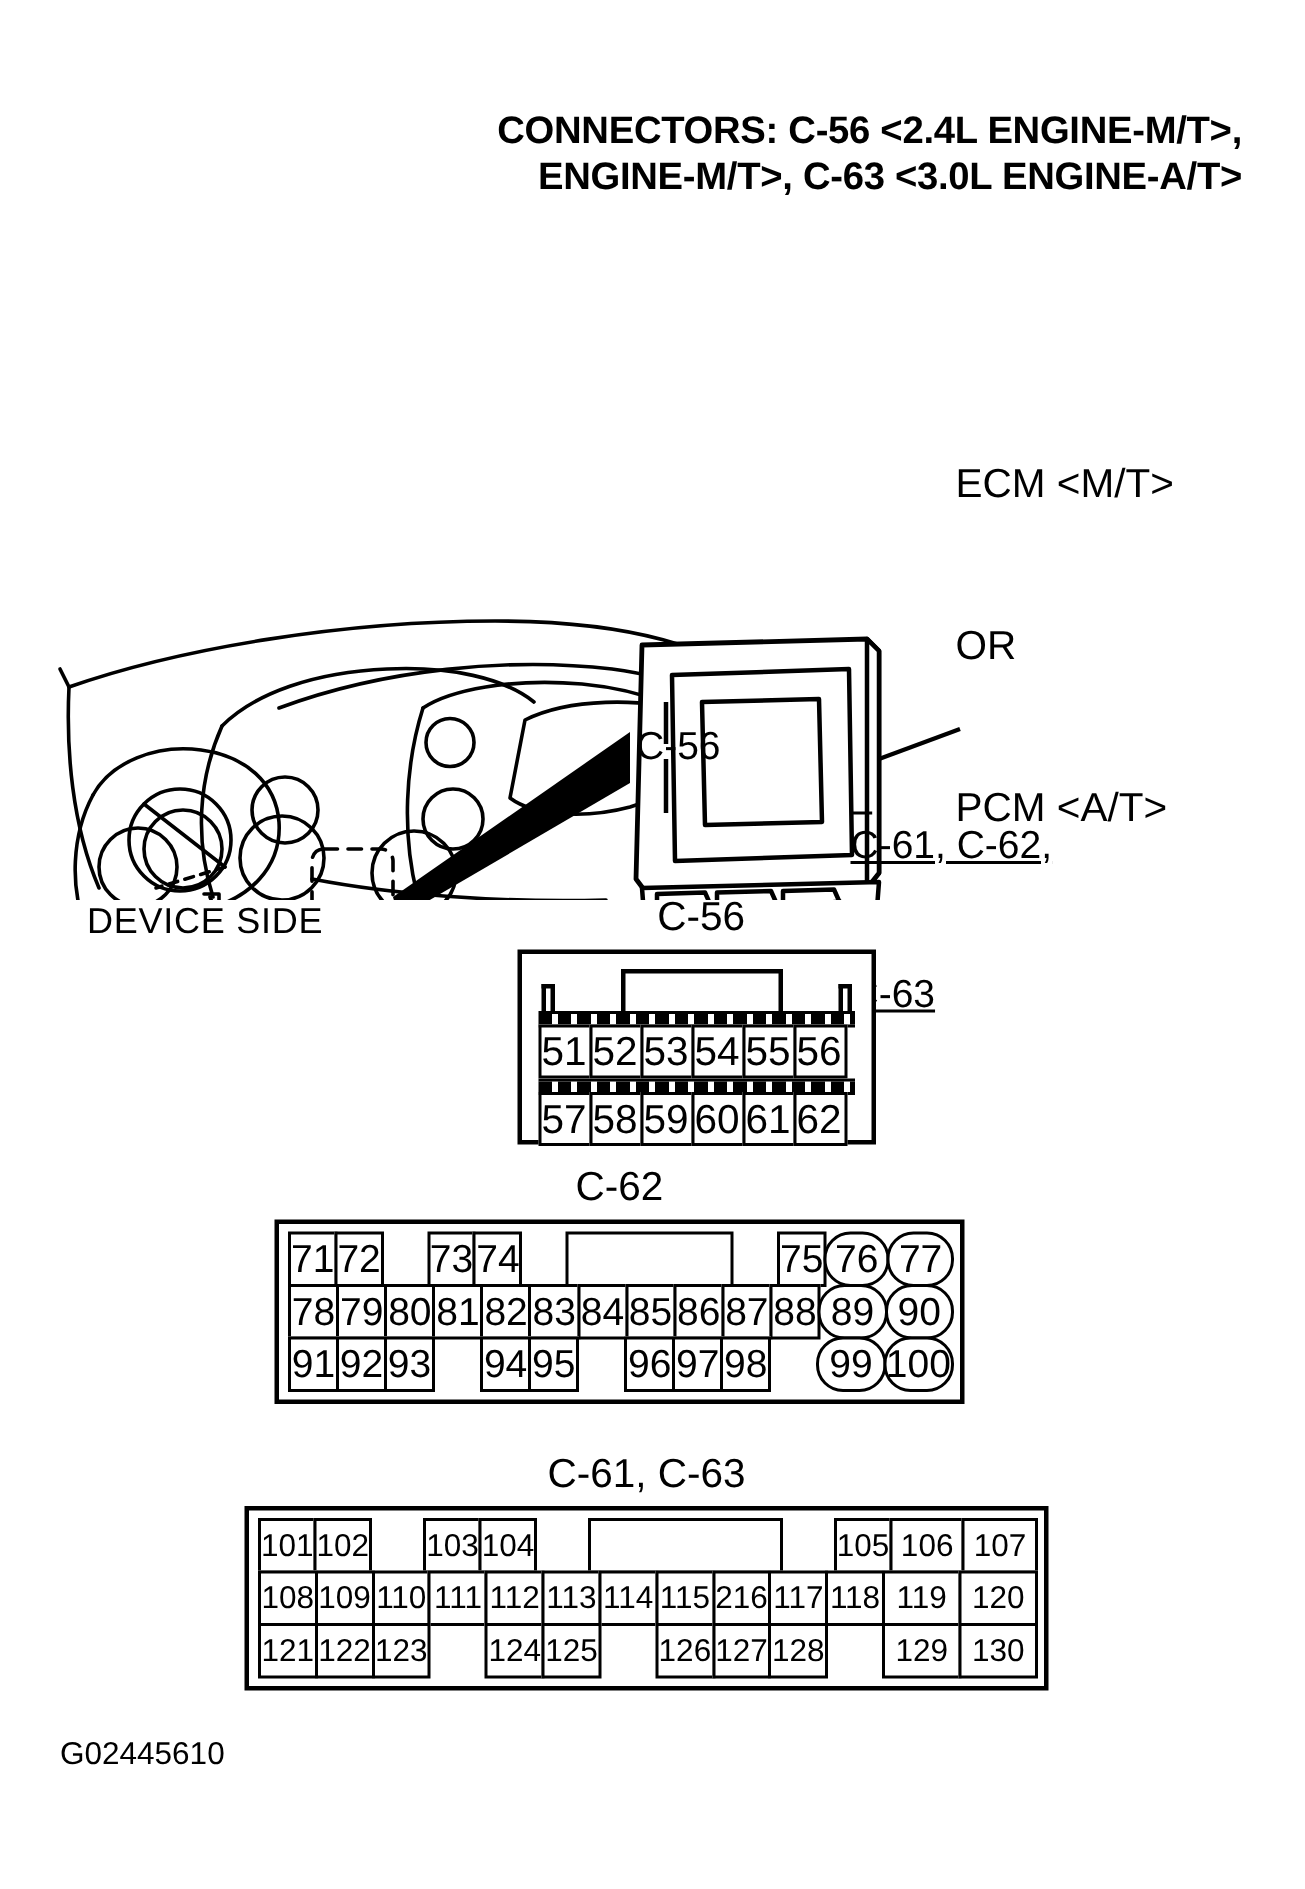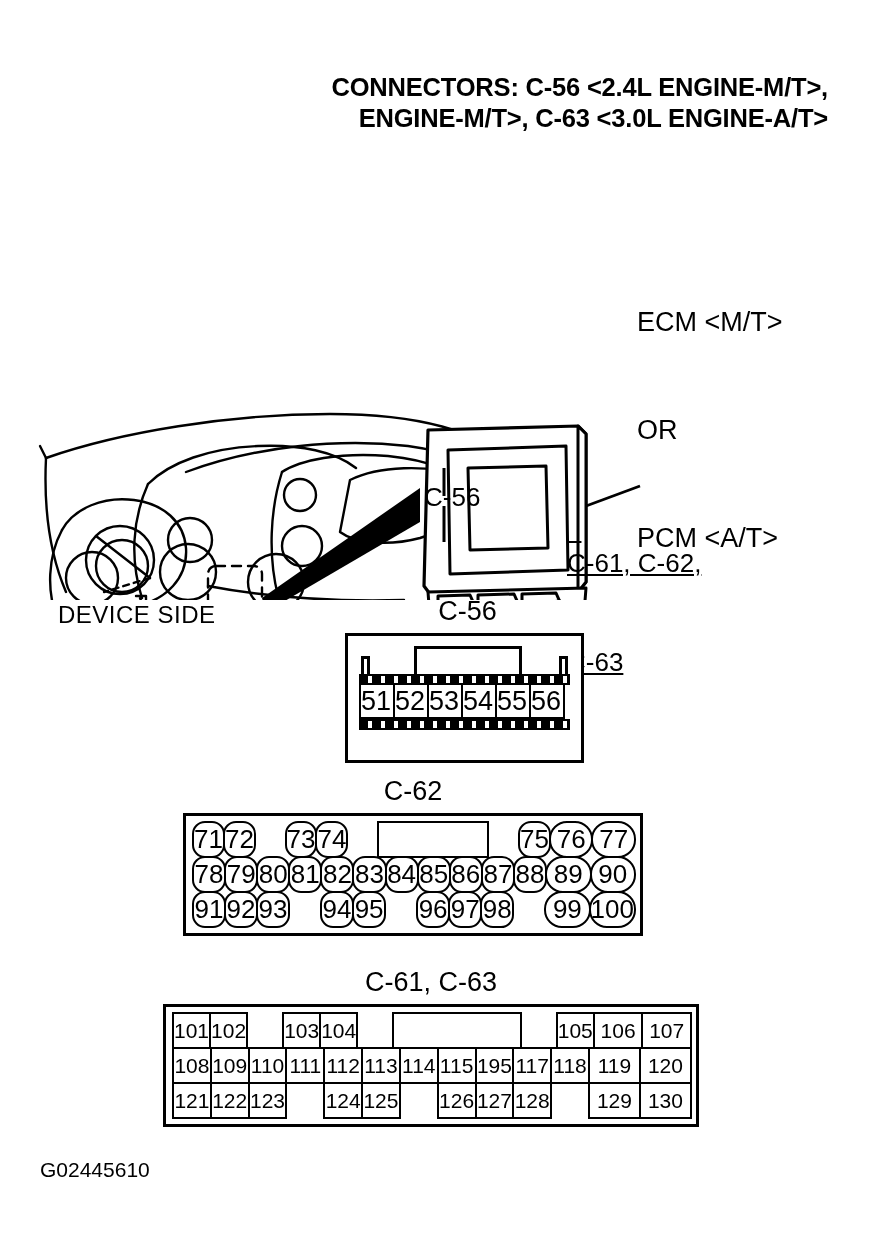--- a/index.html
+++ b/index.html
@@ -173,21 +173,21 @@
     display: flex;
     align-items: center;
     justify-content: center;
   }
   .pin.blank {
     border-color: transparent;
     background: transparent;
   }
   
   #c62-figure .pin { height: 37px; font-size: 26px; }
-  #c62-figure .pin.w1 { width: 38px; border-radius: 13px; }
+  #c62-figure .pin.w1 { width: 38px; }
   #c62-figure .pin.w2 { width: 52px; border-radius: 18px; }
   
   #c61-figure .pin { height: 37px; font-size: 21px; }
   #c61-figure .pin.w1 { width: 42px; }
   #c61-figure .pin.w2 { width: 56px; }
 
   
   .latch-window {
     border: 2px solid #000;
     border-bottom: 2px solid #000;
@@ -341,20 +341,28 @@
     <div class="c56-rail" id="c56-rail-1"></div>
     <div class="c56-rail" id="c56-rail-2"></div>
     <div class="c56-row" id="c56-row-1">
       <div class="c56-cell">51</div>
       <div class="c56-cell">52</div>
       <div class="c56-cell">53</div>
       <div class="c56-cell">54</div>
       <div class="c56-cell">55</div>
       <div class="c56-cell">56</div>
     </div>
+    <div class="c56-row" id="c56-row-2">
+      <div class="c56-cell">57</div>
+      <div class="c56-cell">58</div>
+      <div class="c56-cell">59</div>
+      <div class="c56-cell">60</div>
+      <div class="c56-cell">61</div>
+      <div class="c56-cell">62</div>
+    </div>
   </div>
 </div>
 
 <div class="conn-figure" id="c62-figure">
   <div class="conn-caption">C-62</div>
   <div class="grid-housing">
       <div class="grid-row">
         <div class="pin w1">71</div>
         <div class="pin w1">72</div>
         <div class="pin w1 blank"></div>
@@ -418,21 +426,21 @@
       </div>
       <div class="grid-row">
         <div class="pin w1">108</div>
         <div class="pin w1">109</div>
         <div class="pin w1">110</div>
         <div class="pin w1">111</div>
         <div class="pin w1">112</div>
         <div class="pin w1">113</div>
         <div class="pin w1">114</div>
         <div class="pin w1">115</div>
-        <div class="pin w1">195</div>
+        <div class="pin w1">216</div>
         <div class="pin w1">117</div>
         <div class="pin w1">118</div>
         <div class="pin w2">119</div>
         <div class="pin w2">120</div>
       </div>
       <div class="grid-row">
         <div class="pin w1">121</div>
         <div class="pin w1">122</div>
         <div class="pin w1">123</div>
         <div class="pin w1 blank"></div>

